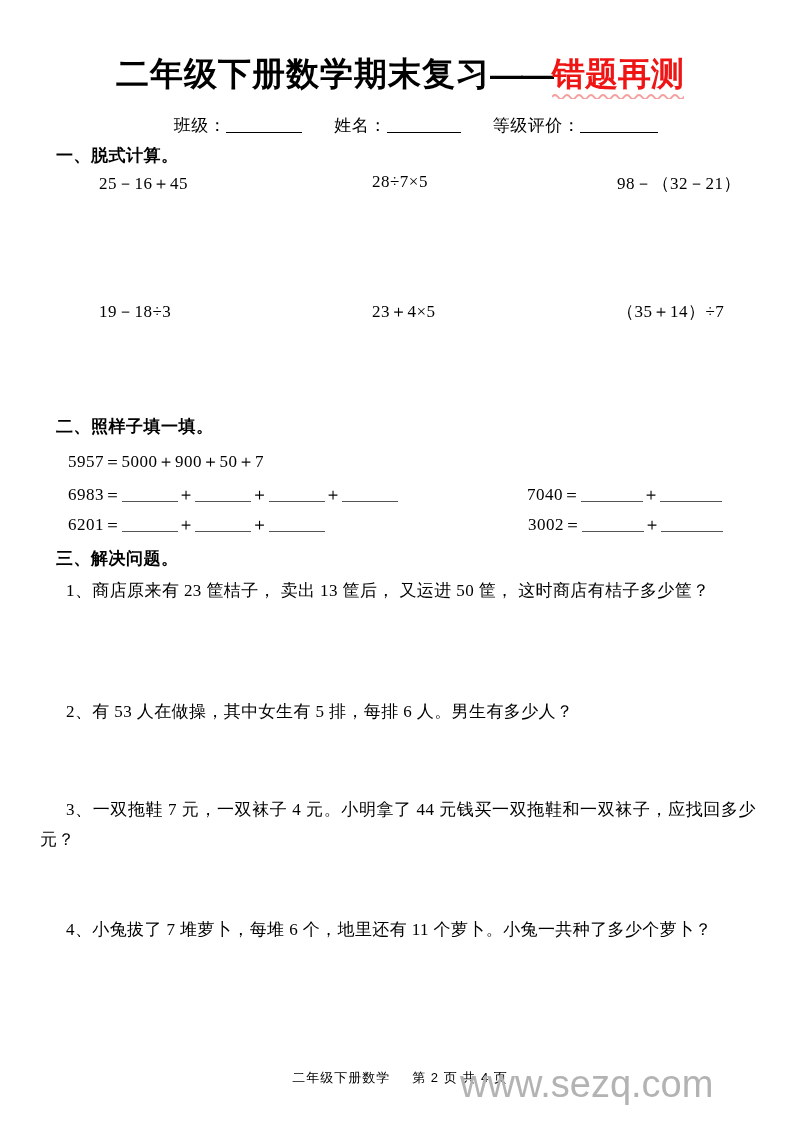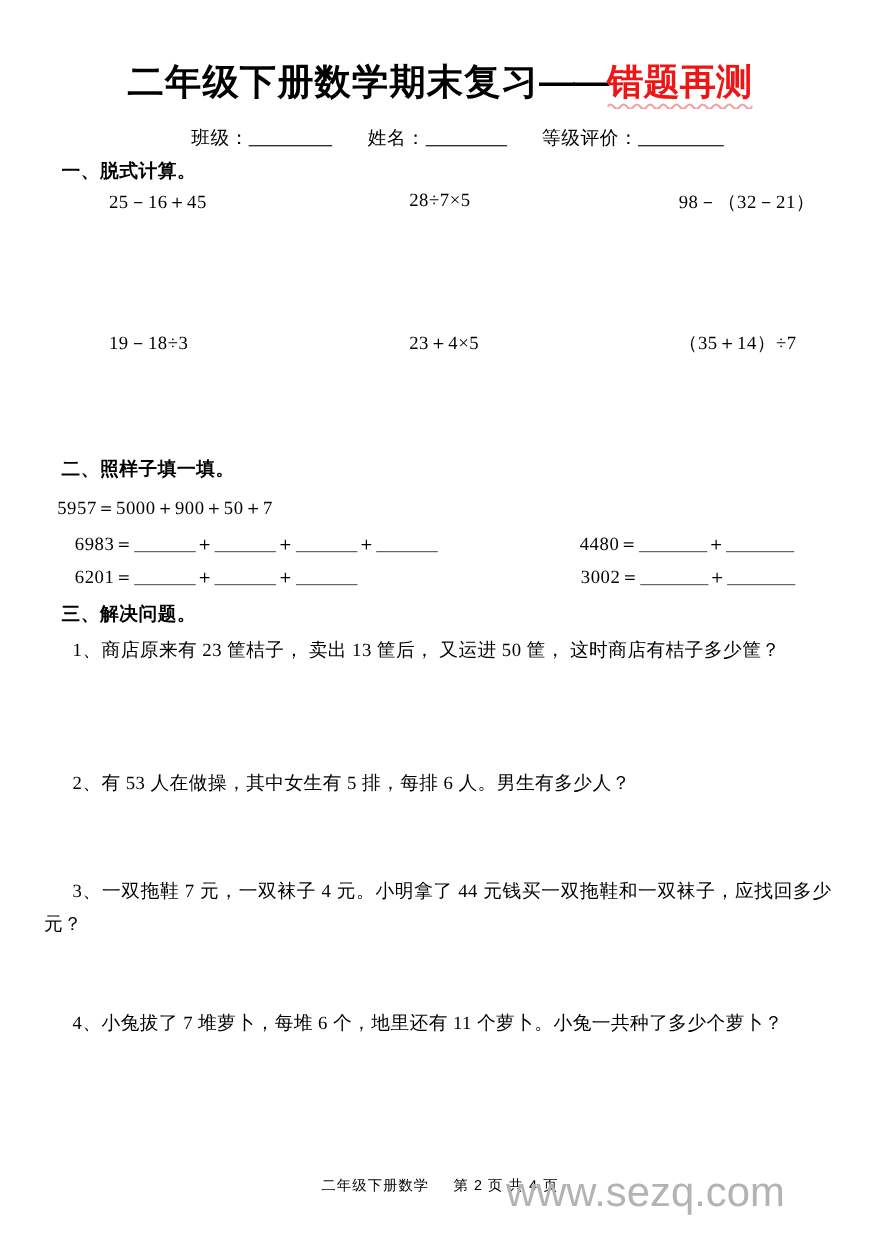--- a/index.html
+++ b/index.html
@@ -114,21 +114,21 @@
   .col2 { left: 345px; }
   .col3 { left: 590px; }
 
   
   .fill {
     position: absolute;
     font-size: 17px;
     white-space: nowrap;
     letter-spacing: 0.5px;
   }
-  .f-sample { left: 52px; top: 450px; text-align: right; }
+  .f-sample { left: 68px; top: 450px; text-align: right; }
   .f-l1 { left: 68px; top: 483px; }
   .f-l2 { left: 68px; top: 513px; }
   .f-r1 { left: 527px; top: 483px; }
   .f-r2 { left: 503px; top: 513px; margin-left: 25px; }
 
   .fb {
     display: inline-block;
     border-bottom: 1.3px solid #555;
     height: 14px;
     width: 56px;
@@ -211,21 +211,21 @@
 
   <div class="fill f-l1">
     <span>6983＝</span><span class="fb"></span><span>＋</span><span class="fb"></span><span>＋</span><span class="fb"></span><span>＋</span><span class="fb"></span>
   </div>
 
   <div class="fill f-l2">
     <span>6201＝</span><span class="fb"></span><span>＋</span><span class="fb"></span><span>＋</span><span class="fb"></span>
   </div>
 
   <div class="fill f-r1">
-    <span>4480＝</span><span class="fb fb-wide"></span><span>＋</span><span class="fb fb-wide"></span>
+    <span>7040＝</span><span class="fb fb-wide"></span><span>＋</span><span class="fb fb-wide"></span>
   </div>
 
   <div class="fill f-r2">
     <span>3002＝</span><span class="fb fb-wide"></span><span>＋</span><span class="fb fb-wide"></span>
   </div>
 
   <div class="sec-head" id="sec3-head">三、解决问题。</div>
 
   <div class="prob" id="prob1"><span class="indent"></span><span>1、商店原来有 23 筐桔子， 卖出 13 筐后， 又运进 50 筐， 这时商店有桔子多少筐？</span></div>
 

